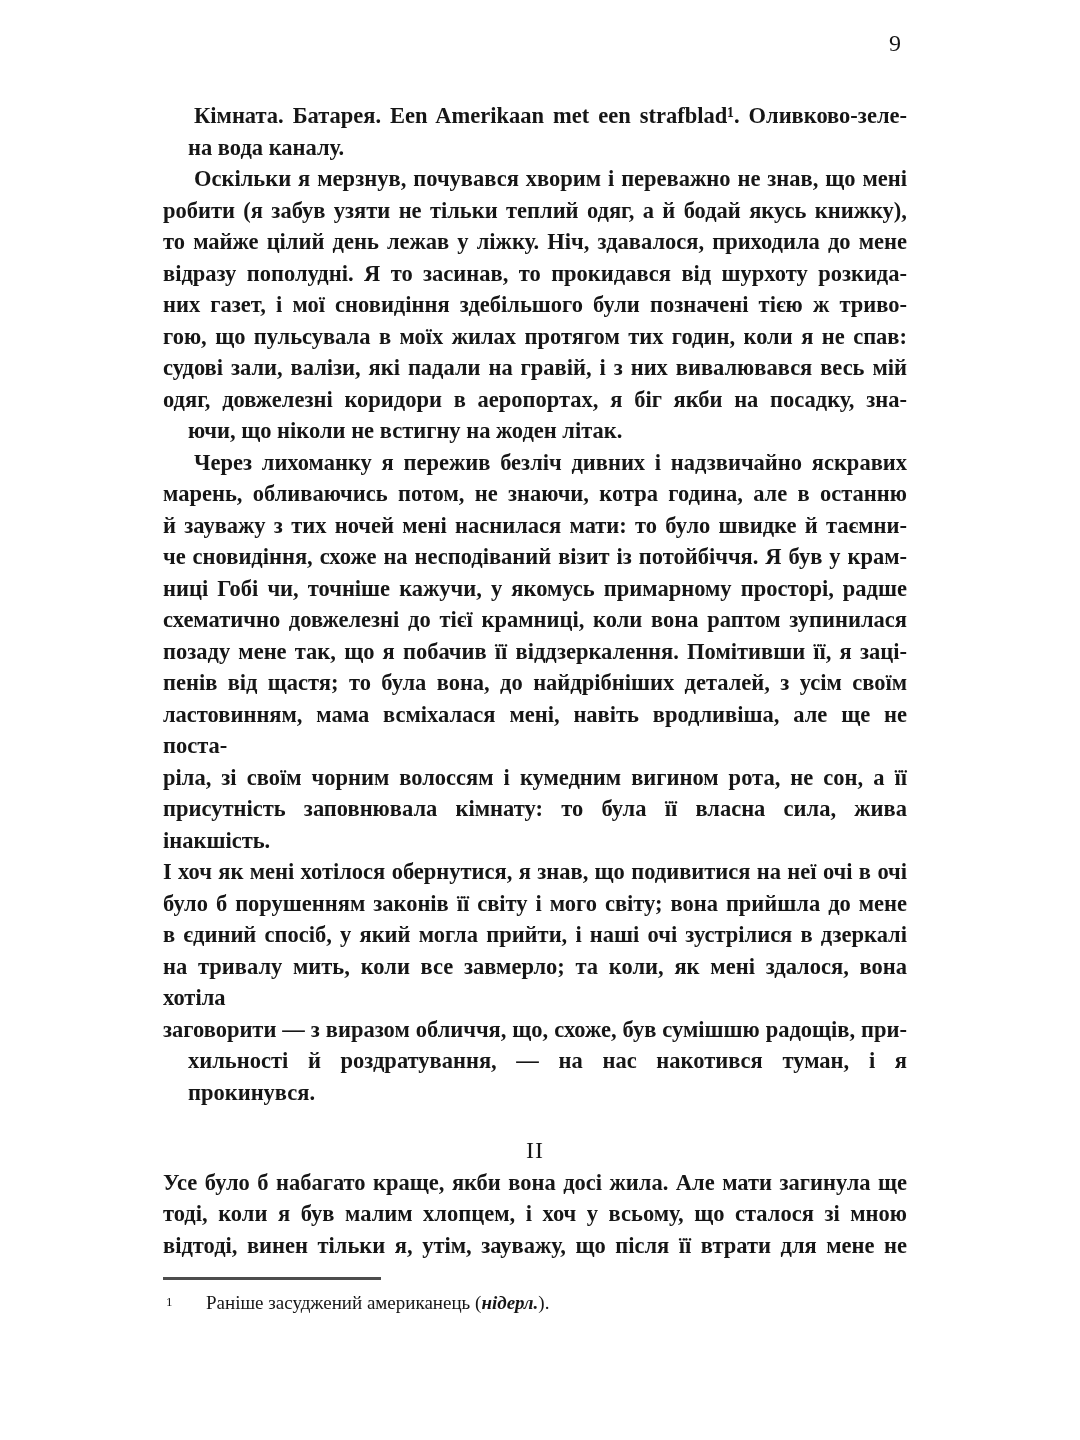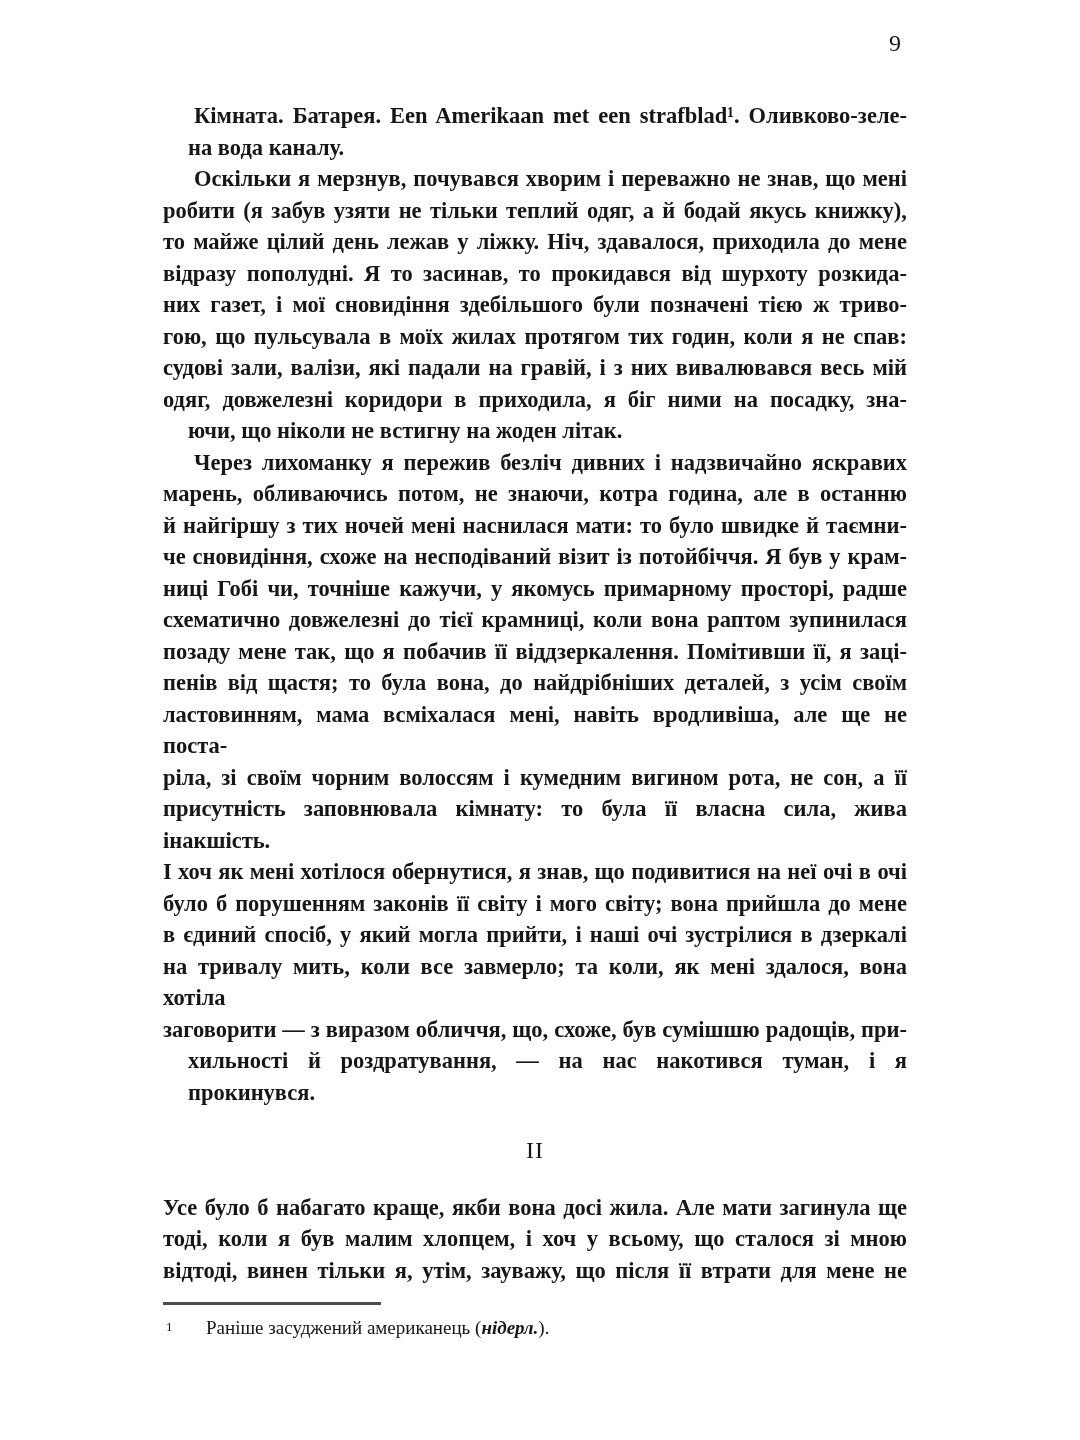--- a/index.html
+++ b/index.html
@@ -47,21 +47,20 @@
   }
   .para.indent .line:first-child {
     text-indent: 31px;
   }
   .section-heading {
     text-align: center;
     font-size: 24px;
     line-height: 31.5px;
     letter-spacing: 1px;
     margin-top: 27px;
-    margin-bottom: 25px;
   }
   .footnote-rule {
     margin: 16px 0 0 0;
     width: 218px;
     border: none;
     border-top: 3px solid #4d4d4d;
   }
   .footnote {
     position: relative;
     margin-top: 9px;
@@ -96,27 +95,27 @@
             <div class="line last">на вода каналу.</div>
           </div>
           <div class="para indent">
             <div class="line">Оскільки я мерзнув, почувався хворим і переважно не знав, що мені</div>
             <div class="line">робити (я забув узяти не тільки теплий одяг, а й бодай якусь книжку),</div>
             <div class="line">то майже цілий день лежав у ліжку. Ніч, здавалося, приходила до мене</div>
             <div class="line">відразу пополудні. Я то засинав, то прокидався від шурхоту розкида-</div>
             <div class="line">них газет, і мої сновидіння здебільшого були позначені тією ж триво-</div>
             <div class="line">гою, що пульсувала в моїх жилах протягом тих годин, коли я не спав:</div>
             <div class="line">судові зали, валізи, які падали на гравій, і з них вивалювався весь мій</div>
-            <div class="line">одяг, довжелезні коридори в приходила, я біг ними на посадку, зна-</div>
+            <div class="line">одяг, довжелезні коридори в аеропортах, я біг якби на посадку, зна-</div>
             <div class="line last">ючи, що ніколи не встигну на жоден літак.</div>
           </div>
           <div class="para indent">
             <div class="line">Через лихоманку я пережив безліч дивних і надзвичайно яскравих</div>
             <div class="line">марень, обливаючись потом, не знаючи, котра година, але в останню</div>
-            <div class="line">й найгіршу з тих ночей мені наснилася мати: то було швидке й таємни-</div>
+            <div class="line">й зауважу з тих ночей мені наснилася мати: то було швидке й таємни-</div>
             <div class="line">че сновидіння, схоже на несподіваний візит із потойбіччя. Я був у крам-</div>
             <div class="line">ниці Гобі чи, точніше кажучи, у якомусь примарному просторі, радше</div>
             <div class="line">схематично довжелезні до тієї крамниці, коли вона раптом зупинилася</div>
             <div class="line">позаду мене так, що я побачив її віддзеркалення. Помітивши її, я заці-</div>
             <div class="line">пенів від щастя; то була вона, до найдрібніших деталей, з усім своїм</div>
             <div class="line">ластовинням, мама всміхалася мені, навіть вродливіша, але ще не поста-</div>
             <div class="line">ріла, зі своїм чорним волоссям і кумедним вигином рота, не сон, а її</div>
             <div class="line">присутність заповнювала кімнату: то була її власна сила, жива інакшість.</div>
             <div class="line">І хоч як мені хотілося обернутися, я знав, що подивитися на неї очі в очі</div>
             <div class="line">було б порушенням законів її світу і мого світу; вона прийшла до мене</div>

